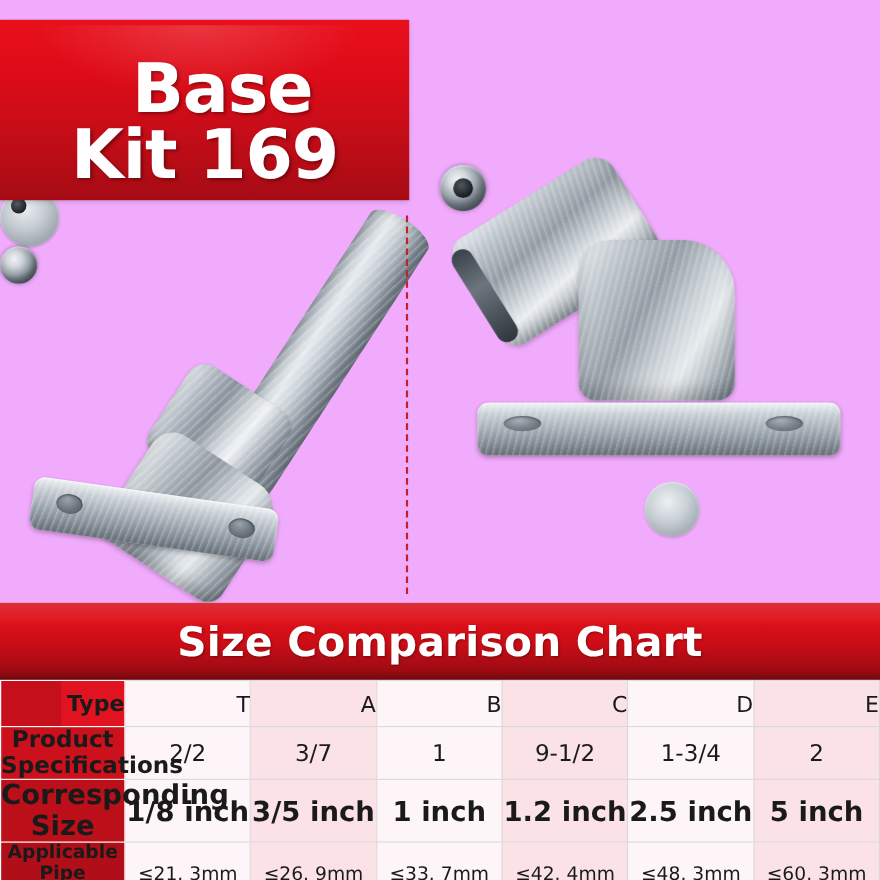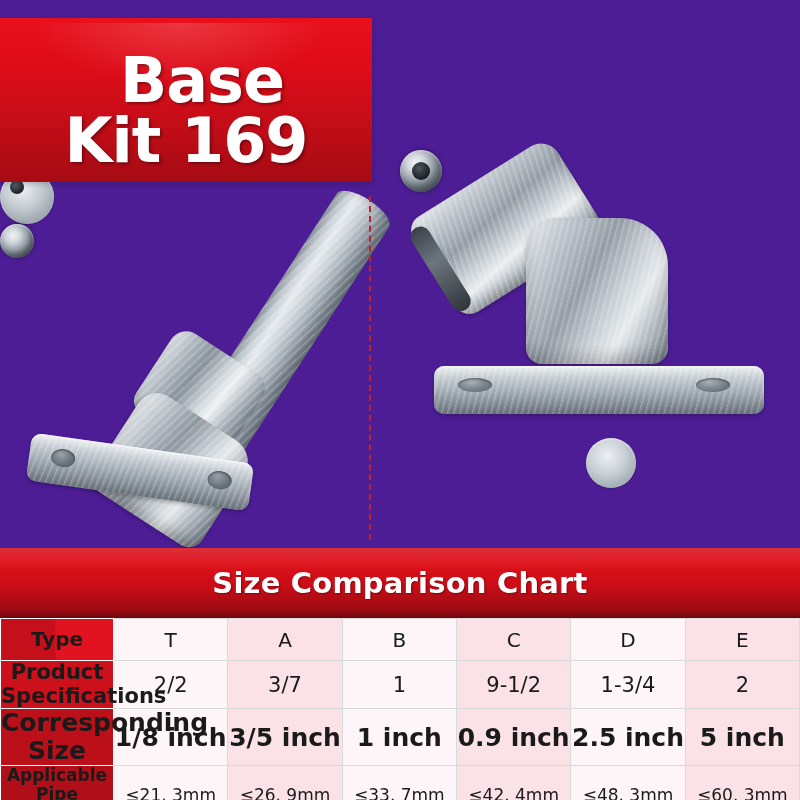--- a/index.html
+++ b/index.html
@@ -15,21 +15,21 @@
     font-family: "Liberation Sans", sans-serif;
     -webkit-font-smoothing: antialiased;
   }
 
   
   .photo-area {
     position: absolute;
     left: 0; top: 0;
     width: 800px;
     height: 548px;
-    background: #4c1d95;
+    background: #f0abfc;
     overflow: hidden;
   }
 
   
   .title-banner {
     position: absolute;
     left: 0;
     top: 18px;
     width: 372px;
     height: 164px;
@@ -302,21 +302,21 @@
   }
   .chart-header::before{
     content:"";
     position:absolute;
     left:0; top:0; right:0; height:22px;
     background: linear-gradient(180deg, rgba(255,255,255,0.13), rgba(255,255,255,0));
   }
   .chart-header-title {
     position: relative;
     color: #ffffff;
-    font-size: 29px;
+    font-size: 37px;
     font-weight: 700;
     letter-spacing: 0.2px;
     font-family: "DejaVu Sans", sans-serif;
     text-shadow: 1px 1px 2px rgba(0,0,0,0.35);
   }
 
   
   .spec-table {
     position: absolute;
     left: 0;
@@ -358,21 +358,21 @@
   }
   .rowlabel-4 {
     background: #b00e19;
     font-size: 11.5px;
     color: #f2dcdf;
   }
 
   .col-even { background: #fdf5f7; }
   .col-odd  { background: #fbe2e7; }
 
-  .r1 td { height: 41px; font-size: 20px; }
+  .r1 td { height: 41px; font-size: 20px; text-align: right; }
   .r2 td { height: 46px; font-size: 21px; }
   .r3 td { height: 47px; font-size: 25px; font-weight: 700; }
   .r4 td { height: 48px; font-size: 17px; }
 </style>
 </head>
 <body>
 
 <div class="photo-area">
 
   <div class="fig-left">
@@ -441,21 +441,21 @@
       <td class="col-even">1</td>
       <td class="col-odd">9-1/2</td>
       <td class="col-even">1-3/4</td>
       <td class="col-odd">2</td>
     </tr>
     <tr class="r3">
       <td class="rowlabel rowlabel-3">Corresponding Size</td>
       <td class="col-even">1/8 inch</td>
       <td class="col-odd">3/5 inch</td>
       <td class="col-even">1 inch</td>
-      <td class="col-odd">0.9 inch</td>
+      <td class="col-odd">1.2 inch</td>
       <td class="col-even">2.5 inch</td>
       <td class="col-odd">5 inch</td>
     </tr>
     <tr class="r4">
       <td class="rowlabel rowlabel-4">Applicable Pipe Diameter</td>
       <td class="col-even">≤21. 3mm</td>
       <td class="col-odd">≤26. 9mm</td>
       <td class="col-even">≤33. 7mm</td>
       <td class="col-odd">≤42. 4mm</td>
       <td class="col-even">≤48. 3mm</td>

